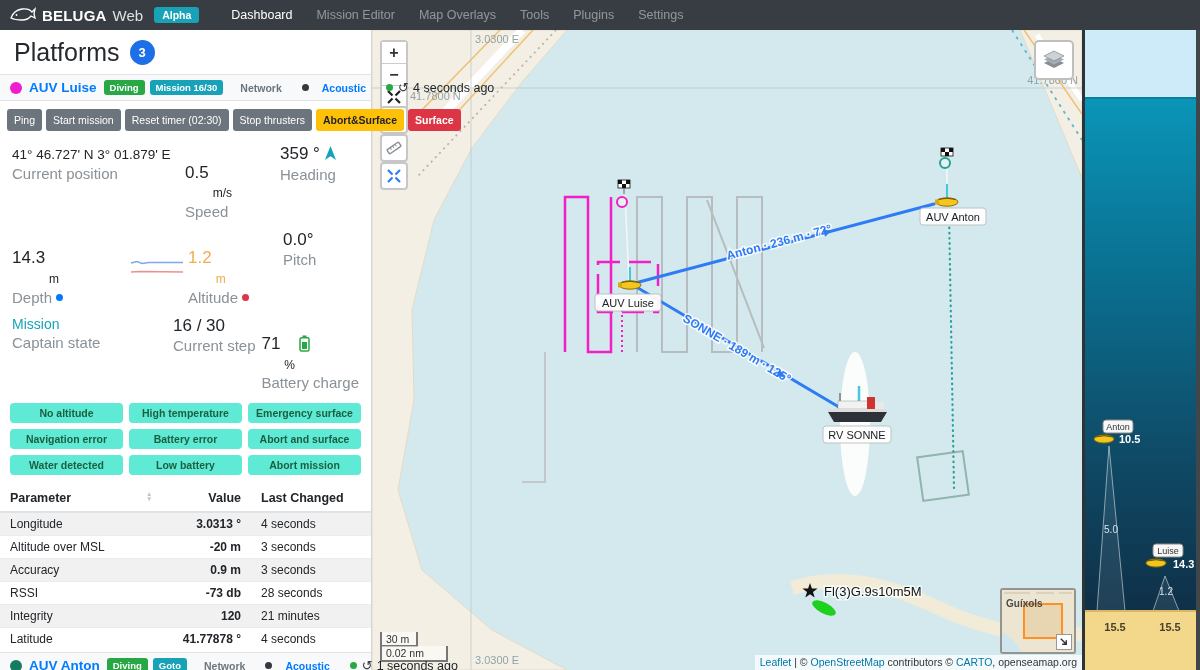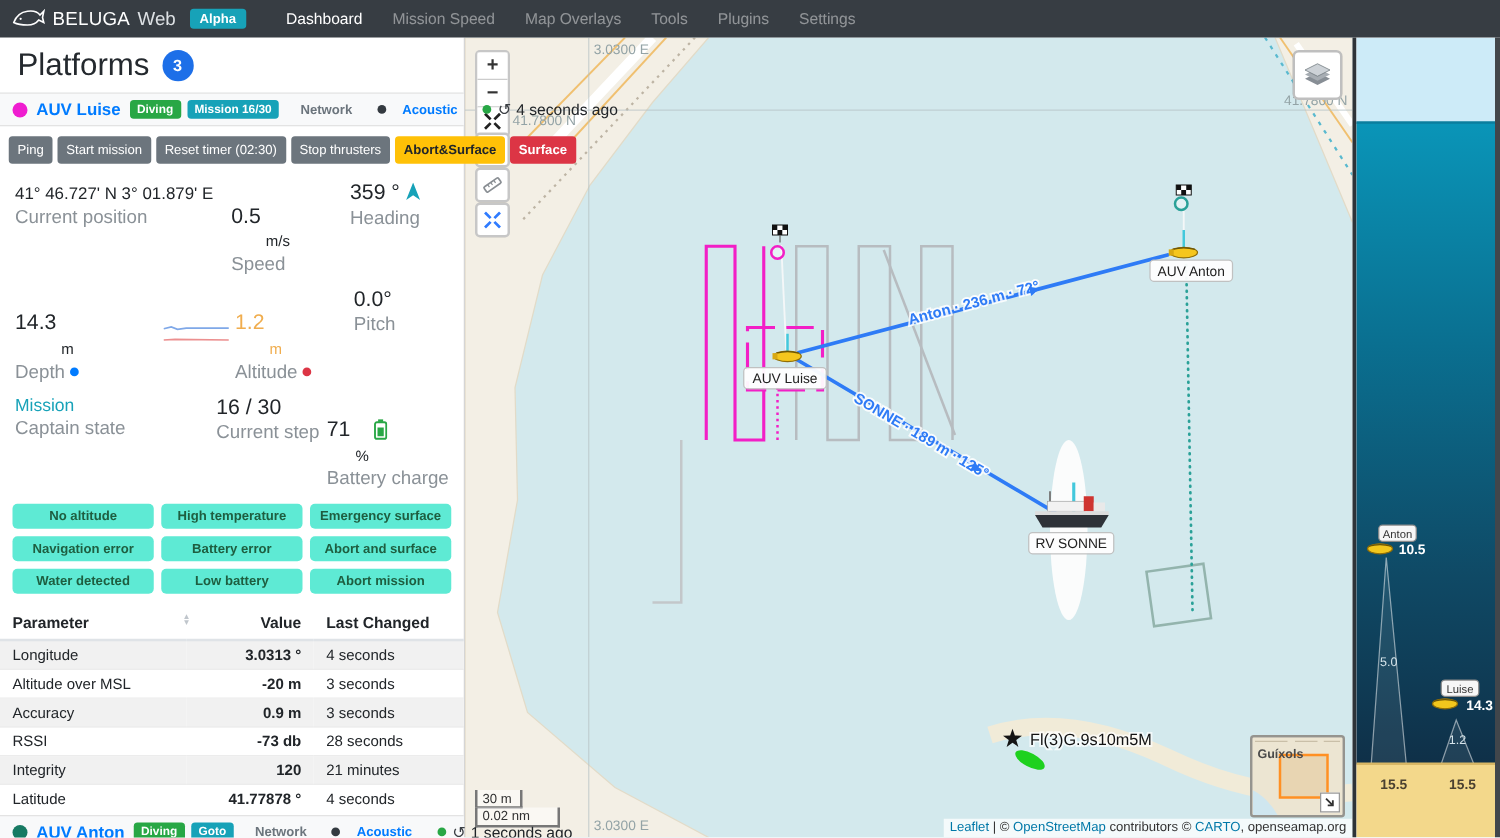--- a/index.html
+++ b/index.html
@@ -2,21 +2,21 @@
 <html><head>
 <meta charset="utf-8">
 <style>
   html,body{margin:0;padding:0;background:#fff;width:1200px;height:670px;overflow:hidden;
     font-family:"Liberation Sans","DejaVu Sans",sans-serif;-webkit-font-smoothing:antialiased;}
   .app{position:relative;width:1200px;height:670px;overflow:hidden;}
 
   
   .navbar{position:absolute;top:0;left:0;right:0;height:30px;background:#373d43;display:flex;align-items:center;padding:0 10px;box-sizing:border-box;z-index:60;}
   .brand{display:flex;align-items:center;gap:6px;}
-  .brand-bold{color:#fff;font-weight:normal;font-size:15px;letter-spacing:.2px;text-align:right;}
+  .brand-bold{color:#fff;font-weight:bold;font-size:15px;letter-spacing:.2px;text-align:right;}
   .brand-light{color:#dde1e4;font-size:15px;}
   .alpha{background:#17a2b8;color:#fff;font-size:10.5px;font-weight:bold;padding:2px 8px;border-radius:3px;margin-left:5px;}
   .nav-items{display:flex;margin-left:20px;height:30px;align-items:center;}
   .nav-item{color:rgba(255,255,255,.45);font-size:12.5px;padding:0 12px;line-height:30px;cursor:pointer;}
   .nav-item.active{color:#fff;}
 
   
   .panel{position:absolute;top:30px;left:0;width:372px;bottom:0;background:#fff;border-right:1px solid #d5d5d5;box-sizing:border-box;z-index:40;}
   .p-title{font-size:25px;color:#24292e;padding:8px 14px 7px;display:flex;align-items:center;gap:10px;font-weight:500;}
   .count{background:#1d6fe8;color:#fff;min-width:25px;height:25px;border-radius:50%;font-size:13px;font-weight:bold;display:flex;align-items:center;justify-content:center;}
@@ -112,21 +112,21 @@
       <svg width="26" height="18" viewBox="0 0 26 18">
         <path d="M1,12 Q4,4 12,3 Q19,2 22,6 L25,3 L24,8 L25,12 L21,10 Q18,14 12,14 Q5,14 1,12 Z" fill="none" stroke="#fff" stroke-width="1.3"></path>
         <circle cx="6.5" cy="9" r="0.9" fill="#fff"></circle>
       </svg>
       <span class="brand-bold">BELUGA</span>
       <span class="brand-light">Web</span>
       <span class="alpha">Alpha</span>
     </div>
     <div class="nav-items">
       <span class="nav-item active">Dashboard</span>
-      <span class="nav-item">Mission Speed</span>
+      <span class="nav-item">Mission Editor</span>
       <span class="nav-item">Map Overlays</span>
       <span class="nav-item">Tools</span>
       <span class="nav-item">Plugins</span>
       <span class="nav-item">Settings</span>
     </div>
   </nav>
 
   <aside class="panel">
     <div class="p-title">
       <span>Platforms</span>

